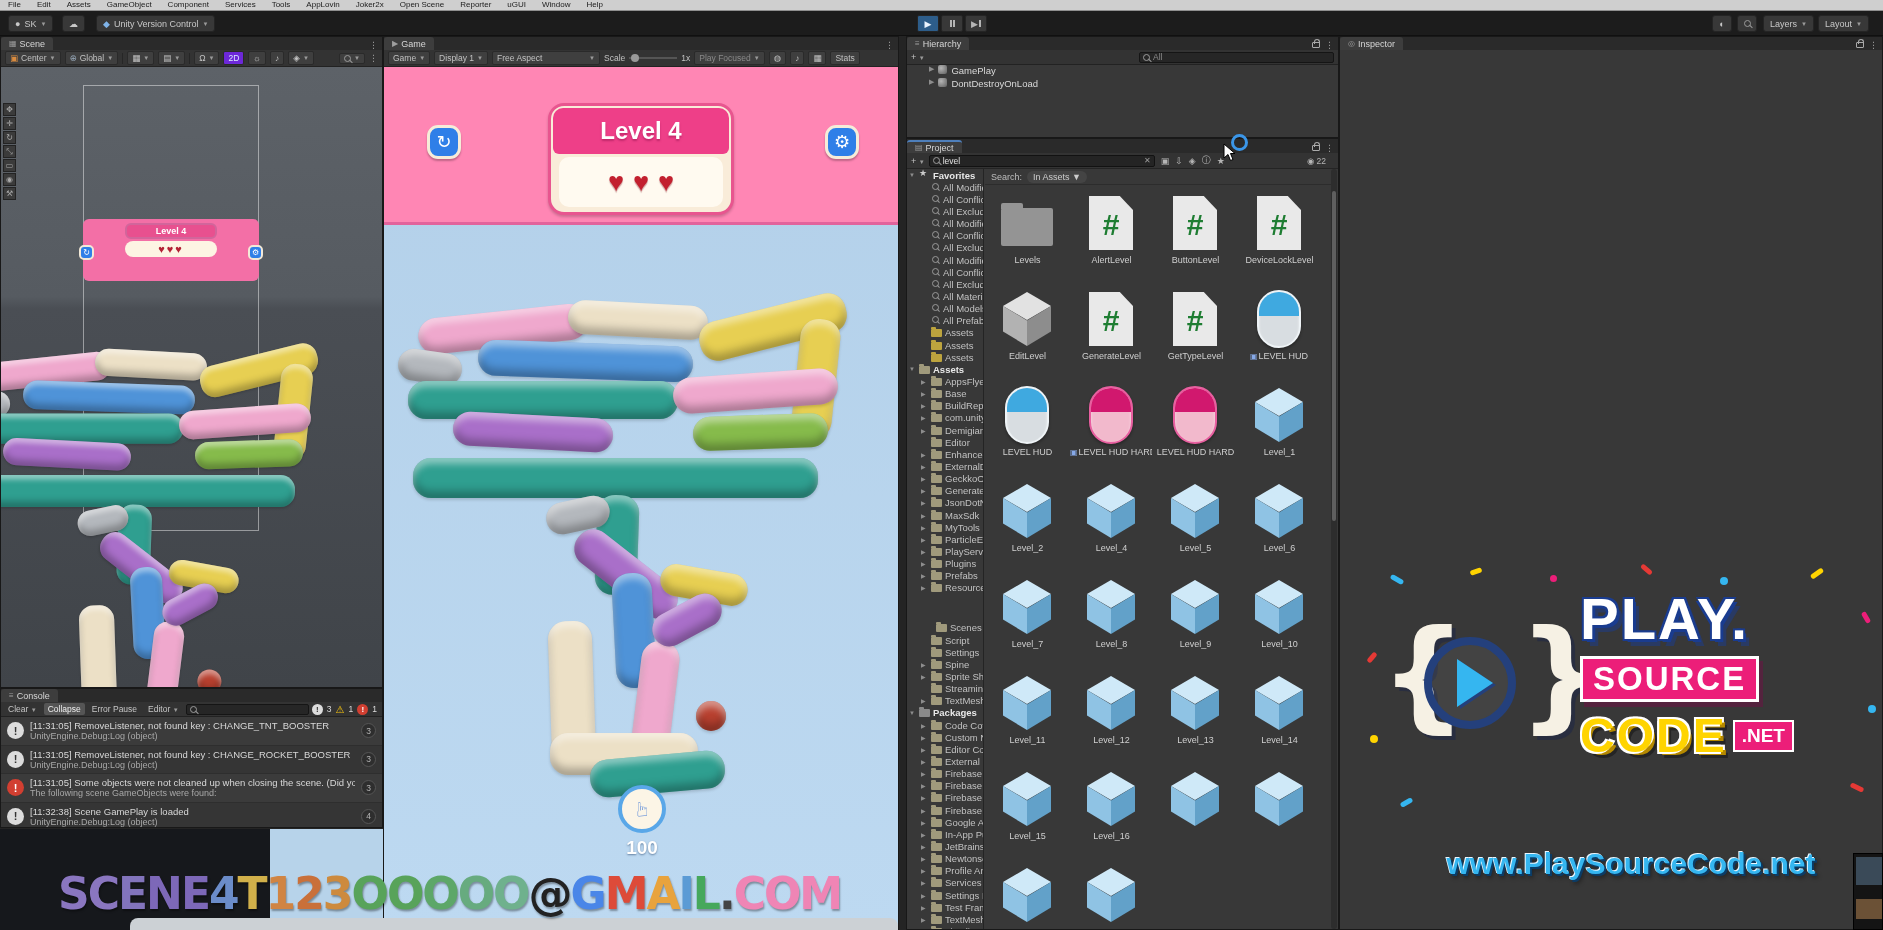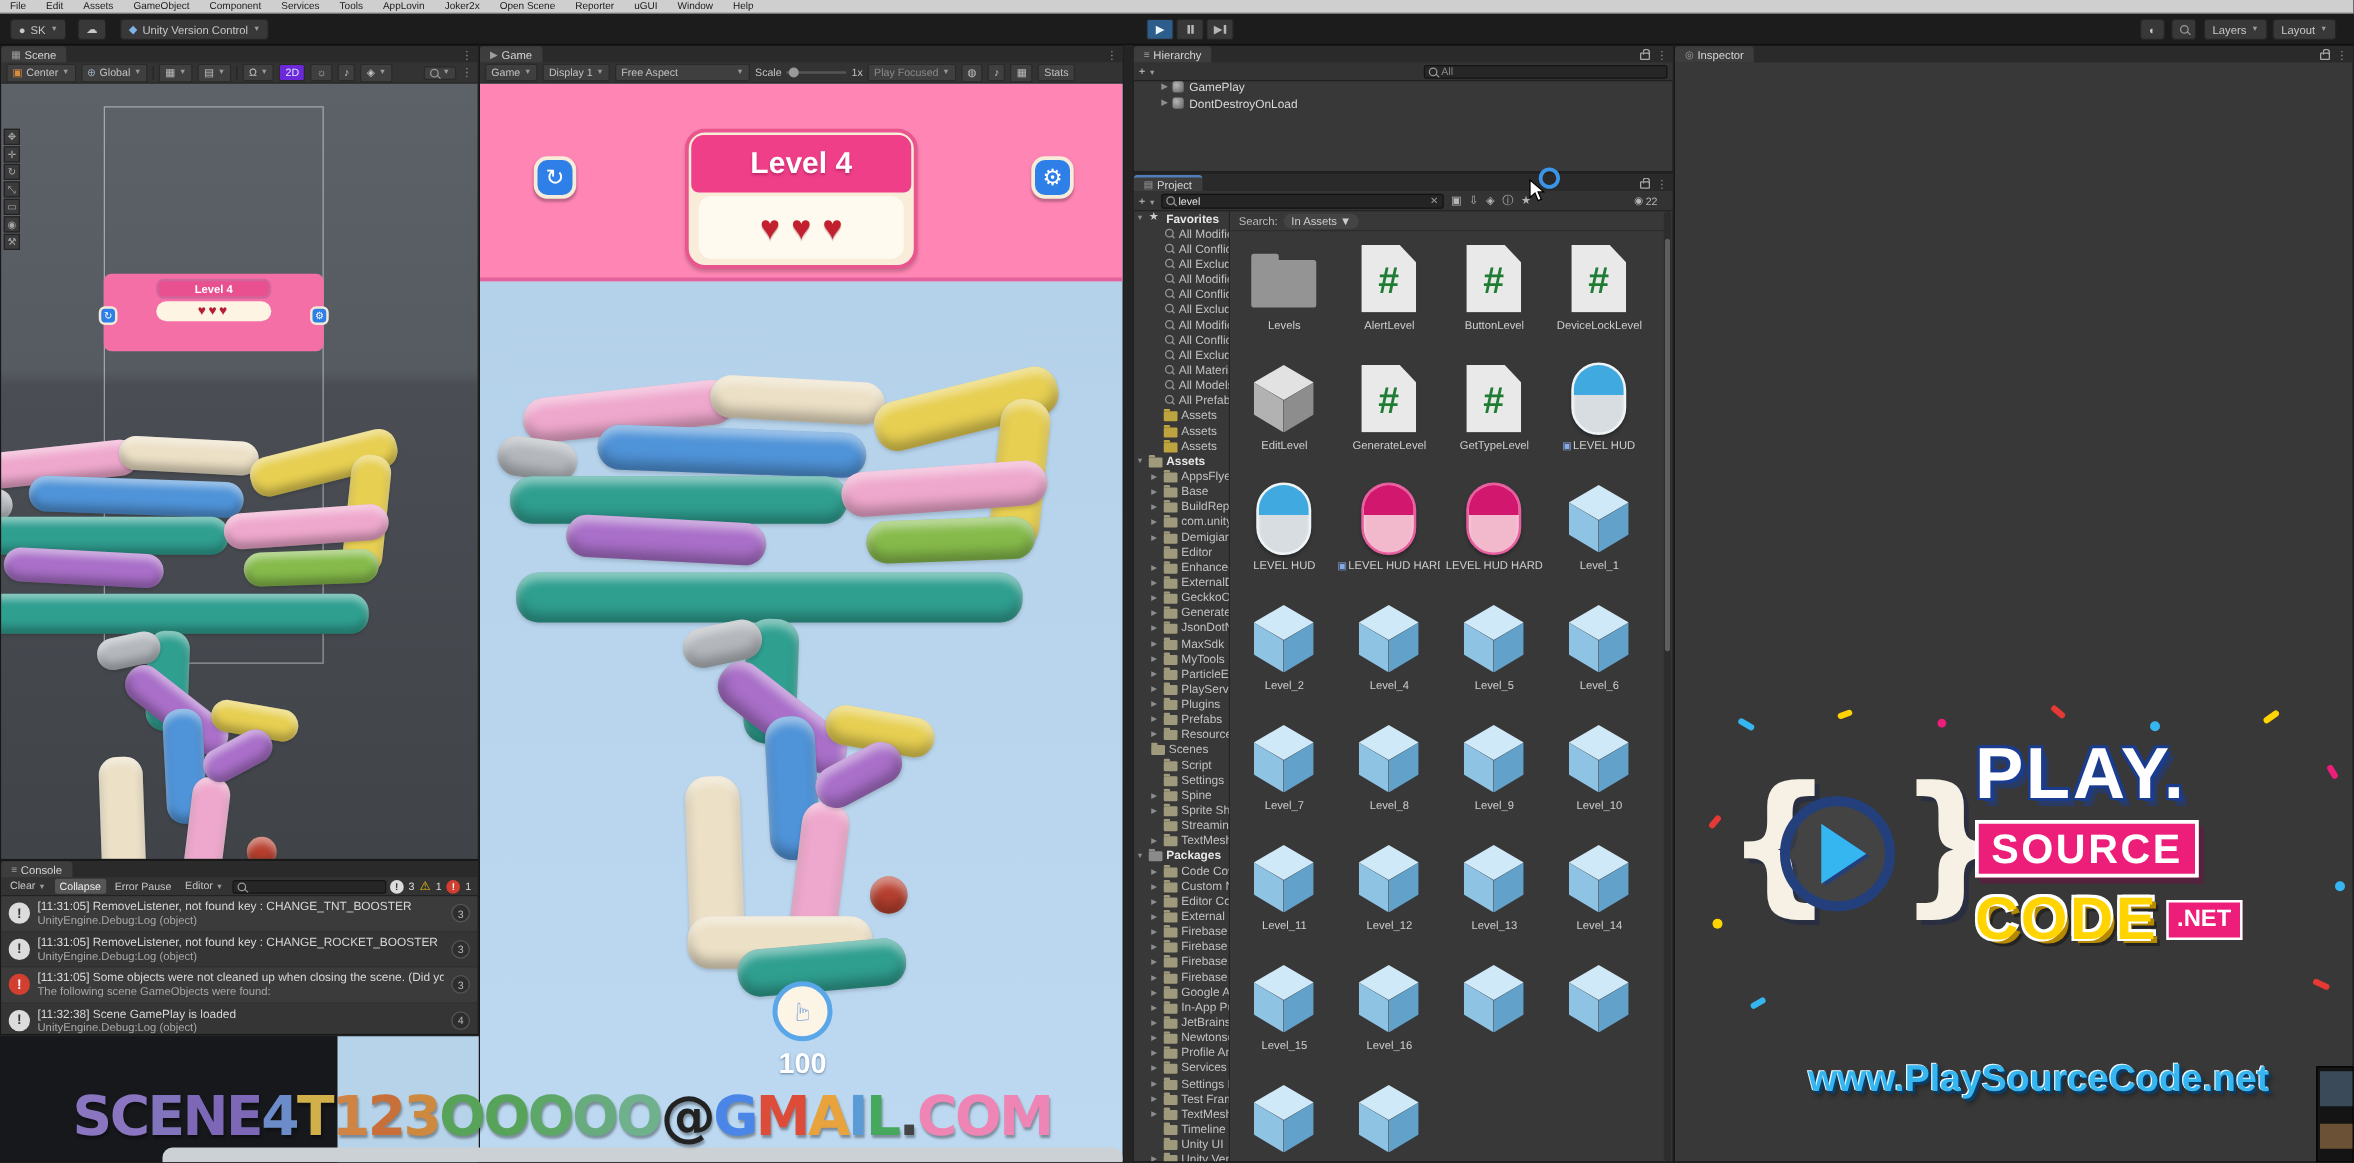--- a/index.html
+++ b/index.html
@@ -77,21 +77,21 @@
   .banner-strip { height:46px; background:#ee3f88; border-radius:10px 10px 6px 6px; margin:2px;
     display:flex; align-items:center; justify-content:center; color:#fff; font-weight:bold; font-size:24px;
     text-shadow:0 2px 2px rgba(150,20,80,.5); }
   .banner-hearts { margin:3px 8px; height:50px; background:#fffaf0; border-radius:10px; display:flex;
     align-items:center; justify-content:center; gap:9px; color:#c2202f; font-size:27px;
     text-shadow:0 2px 1px rgba(120,10,20,.35); }
   .tap-badge { position:absolute; left:234px; top:718px; width:48px; height:48px; background:#fcf5e6;
     border:4px solid #59a7e8; border-radius:50%; display:flex; align-items:center; justify-content:center; }
   .tap-hand { display:inline-block; transform:rotate(-90deg); color:#4a7fd6; font-size:20px; }
   .tap-count { position:absolute; left:214px; top:770px; width:88px; text-align:center; color:#fff;
-    font-weight:bold; font-size:23px; text-shadow:0 1px 2px rgba(40,70,110,.6); }
+    font-weight:bold; font-size:19px; text-shadow:0 1px 2px rgba(40,70,110,.6); }
 
   
   .puzzle { position:absolute; width:470px; height:470px; }
   .tube { position:absolute; border-radius:18px;
     box-shadow:inset 0 6px 7px rgba(255,255,255,.45), inset 0 -7px 9px rgba(0,0,0,.28), 0 2px 3px rgba(0,0,0,.15); }
   .t-pink{background:#efa8cd}.t-teal{background:#2f9f90}.t-blue{background:#4f93d8}.t-yellow{background:#e7cf52}
   .t-green{background:#86bb4b}.t-purple{background:#a96fc9}.t-cream{background:#ece0c6}.t-gray{background:#b4b8bd}
   .t-red{background:#b8402f;border-radius:50%}
   #puzzle-game { left:14px; top:236px; }
   #puzzle-scene { left:-42px; top:284px; transform:scale(0.80); transform-origin:0 0; }
@@ -851,21 +851,21 @@
           <span class="ticon ti-folder"></span>
           <span>Prefabs</span>
         </div>
 
         <div class="trow" style="padding-left: 14px;">
           <span class="exp">▶</span>
           <span class="ticon ti-folder"></span>
           <span>Resources</span>
         </div>
 
-        <div class="trow" style="padding-left: 4px;">
+        <div class="trow" style="padding-left: 19px; margin-top: 28px;">
           <span class="exp"></span>
           <span class="ticon ti-folder"></span>
           <span>Scenes</span>
         </div>
 
         <div class="trow" style="padding-left: 14px;">
           <span class="exp"></span>
           <span class="ticon ti-folder"></span>
           <span>Script</span>
         </div>

